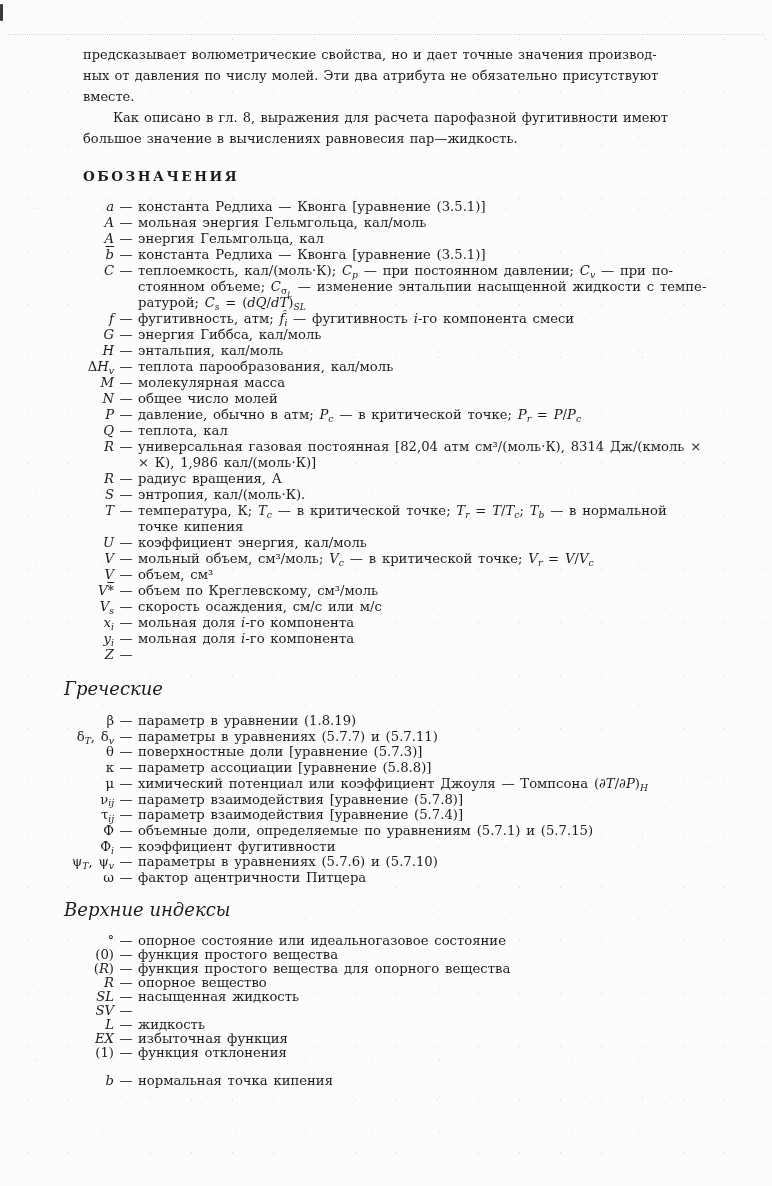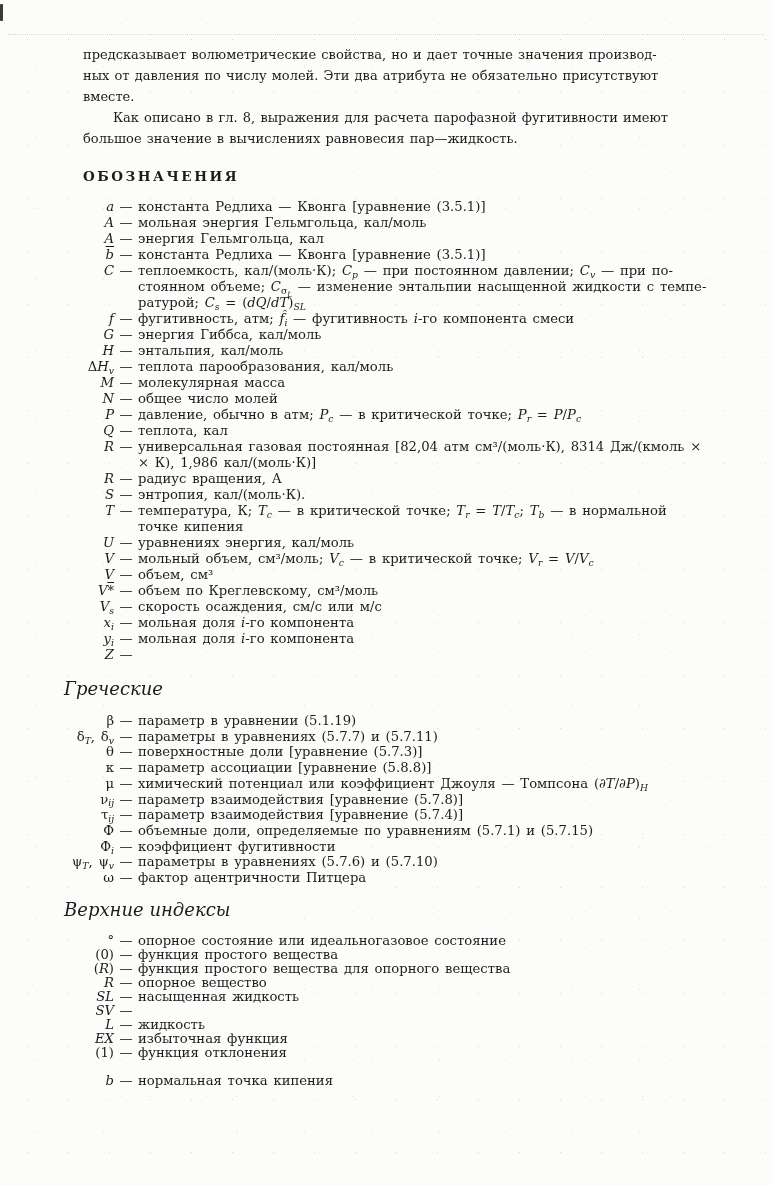--- a/index.html
+++ b/index.html
@@ -163,21 +163,21 @@
 
         <div class="entry">
           <span class="sym"><i>T</i></span>
           <span class="dash">—</span>
           <span class="def">температура, К; <i>T<sub>c</sub></i> — в критической точке; <i>T<sub>r</sub></i> = <i>T</i>/<i>T<sub>c</sub></i>; <i>T<sub>b</sub></i> — в нормальной<br>точке кипения</span>
         </div>
 
         <div class="entry">
           <span class="sym"><i>U</i></span>
           <span class="dash">—</span>
-          <span class="def">уравнениях энергия, кал/моль</span>
+          <span class="def">коэффициент энергия, кал/моль</span>
         </div>
 
         <div class="entry">
           <span class="sym"><i>V</i></span>
           <span class="dash">—</span>
           <span class="def">мольный объем, см³/моль; <i>V<sub>c</sub></i> — в критической точке; <i>V<sub>r</sub></i> = <i>V</i>/<i>V<sub>c</sub></i></span>
         </div>
 
         <div class="entry">
           <span class="sym"><i>V</i></span>
@@ -214,21 +214,21 @@
           <span class="dash">—</span>
         </div>
       </div>
 
     <h3 class="section-title greek-title">Греческие</h3>
     <div class="list greek-list">
 
         <div class="entry">
           <span class="sym">β</span>
           <span class="dash">—</span>
-          <span class="def">параметр в уравнении (5.1.19)</span>
+          <span class="def">параметр в уравнении (1.8.19)</span>
         </div>
 
         <div class="entry">
           <span class="sym">δ<sub><i>T</i></sub>, δ<sub><i>v</i></sub></span>
           <span class="dash">—</span>
           <span class="def">параметры в уравнениях (5.7.7) и (5.7.11)</span>
         </div>
 
         <div class="entry">
           <span class="sym">θ</span>

